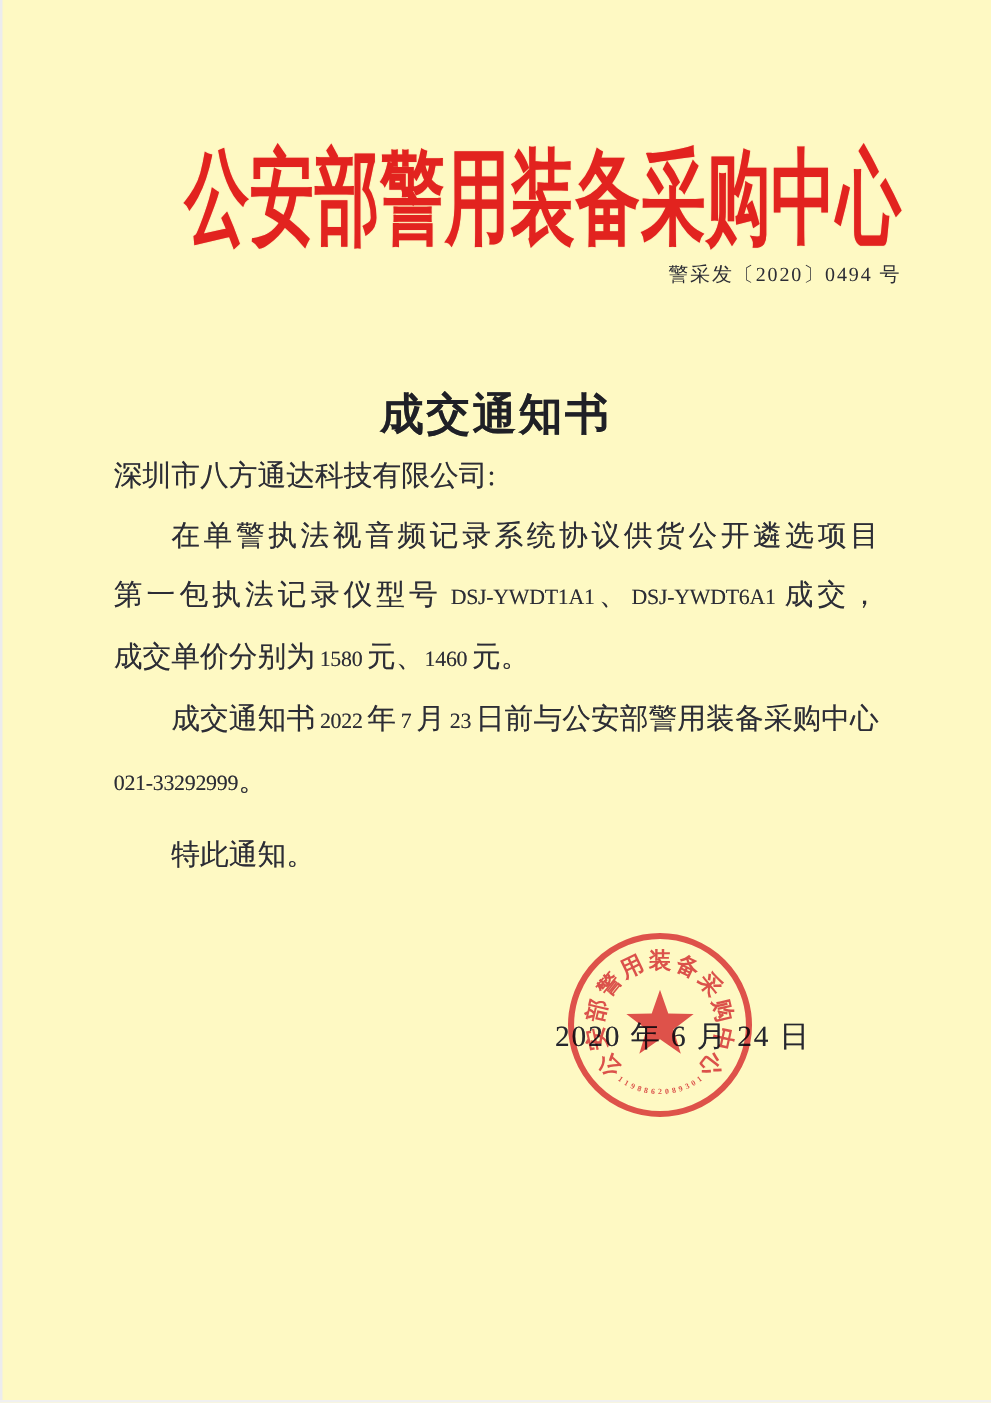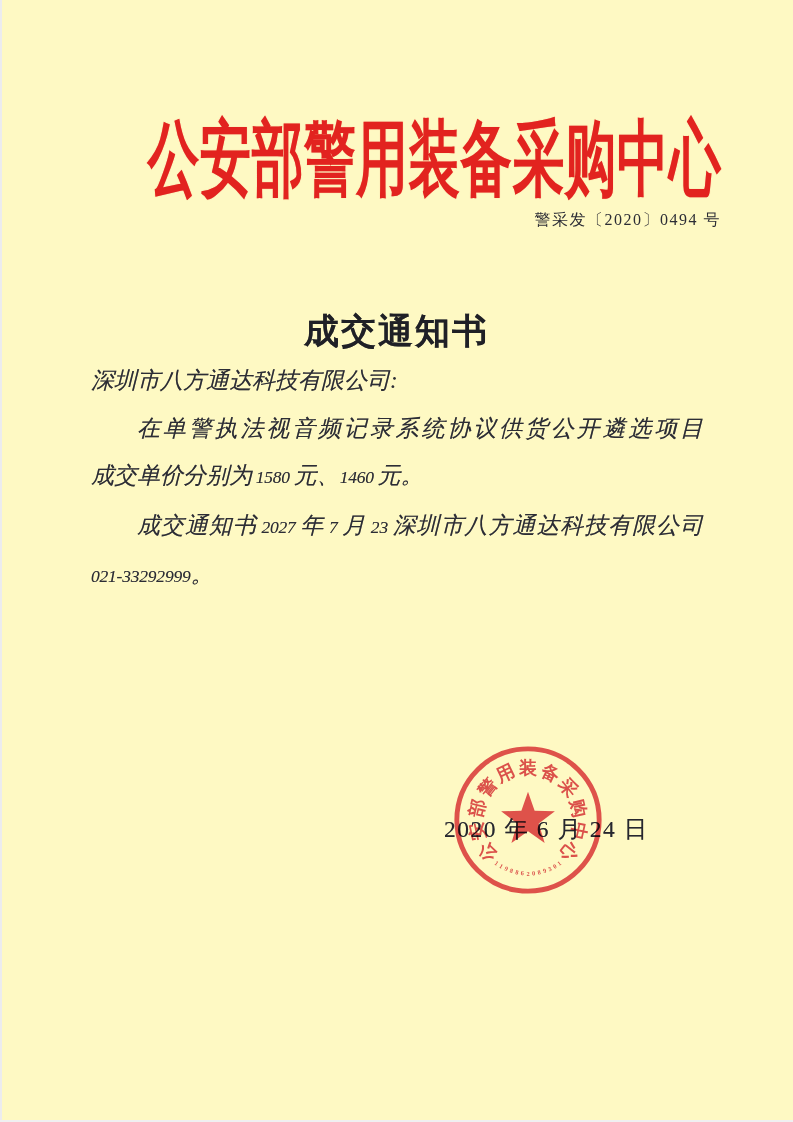--- a/index.html
+++ b/index.html
@@ -49,21 +49,20 @@
     text-shadow:0 0 .5px rgba(20,20,30,.6);
   }
 
   
   .body-block{
     position:absolute;top:357px;left:91px;width:612px;
     font-size:23px;line-height:47.6px;
     color:#2c2d35;
     text-shadow:0 0 .4px rgba(40,42,60,.45);
     word-spacing:-2px;
-    font-style:italic;
   }
   .body-line{min-height:47.6px;}
   .stretch{text-align:justify;text-align-last:justify;}
   .indent{text-indent:2em;}
   .closing{margin-top:9px;}
   .lat{font-size:0.76em;letter-spacing:-0.2px;}
 
   
   .sig-date{
     position:absolute;top:813px;left:444px;
@@ -95,23 +94,25 @@
     <span class="letterhead-inner">公安部警用装备采购中心</span>
   </div>
 
   <div class="doc-number">警采发〔2020〕0494 号</div>
 
   <div class="doc-title">成交通知书</div>
 
   <div class="body-block">
     <div class="body-line">深圳市八方通达科技有限公司:</div>
     <div class="body-line indent stretch">在单警执法视音频记录系统协议供货公开遴选项目</div>
+    <div class="body-line stretch"><span>第一包执法记录仪型号 </span><span class="lat">DSJ-YWDT1A1</span><span>、</span><span class="lat">DSJ-YWDT6A1</span><span> 成交，</span></div>
     <div class="body-line"><span>成交单价分别为 </span><span class="lat">1580</span><span> 元、</span><span class="lat">1460</span><span> 元。</span></div>
-    <div class="body-line indent stretch"><span>成交通知书 </span><span class="lat">2027</span><span> 年 </span><span class="lat">7</span><span> 月 </span><span class="lat">23</span><span> 深圳市八方通达科技有限公司</span></div>
+    <div class="body-line indent stretch"><span>成交通知书 </span><span class="lat">2022</span><span> 年 </span><span class="lat">7</span><span> 月 </span><span class="lat">23</span><span> 日前与公安部警用装备采购中心</span></div>
     <div class="body-line"><span class="lat">021-33292999</span><span>。</span></div>
+    <div class="body-line indent closing">特此通知。</div>
   </div>
 
   <div class="sig-date">2020 年 6 月 24 日</div>
 
   <svg class="seal" viewBox="0 0 160 160" xmlns="http://www.w3.org/2000/svg">
     <circle cx="80" cy="80" r="73" fill="none" stroke="#dc4150" stroke-width="5"></circle>
     <polygon points="80,51 86.8,70.6 107.6,71 91,83.6 97.1,103.5 80,91.6 63,103.5 69,83.6 52.4,71 73.2,70.6" fill="#dc4150"></polygon>
     <g fill="#d8404f" font-size="18.5" font-weight="bold" text-anchor="middle">
       <text x="80" y="33" transform="rotate(-128 80 80)">公</text>
       <text x="80" y="33" transform="rotate(-102.4 80 80)">安</text>

